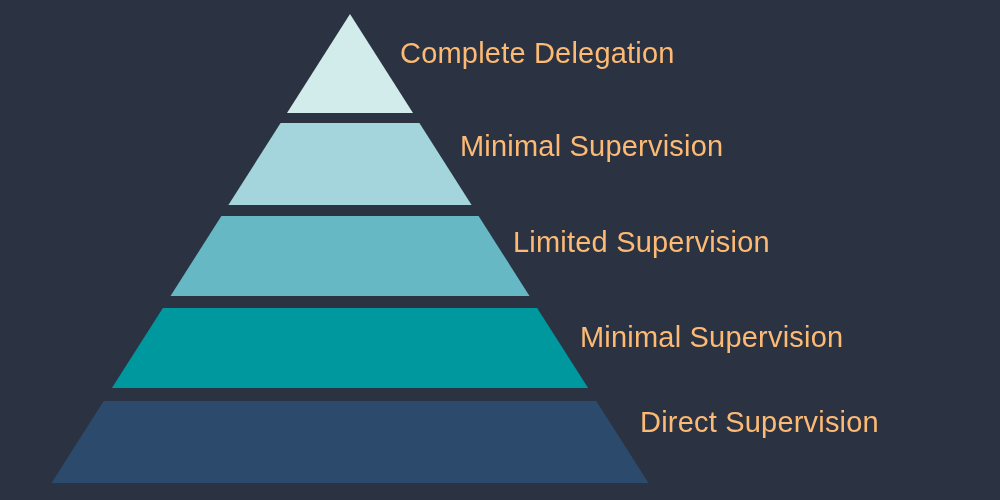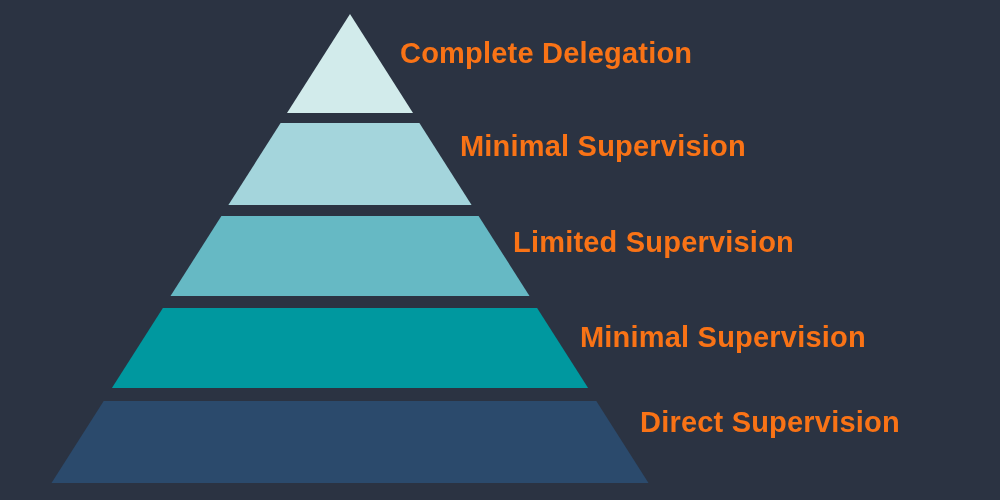--- a/index.html
+++ b/index.html
@@ -17,23 +17,23 @@
   .pyramid-svg {
     position: absolute;
     left: 0;
     top: 0;
     width: 1000px;
     height: 500px;
     display: block;
   }
   .level-label {
     position: absolute;
-    color: #f97316;
+    color: #fdba74;
     font-size: 29px;
-    font-weight: bold;
+    font-weight: normal;
     line-height: 34px;
     white-space: nowrap;
     letter-spacing: 0.2px;
   }
   .label-1 { left: 400px; top: 36px; }
   .label-2 { left: 460px; top: 129px; }
   .label-3 { left: 513px; top: 225px; }
   .label-4 { left: 580px; top: 320px; }
   .label-5 { left: 640px; top: 405px; text-align: right; }
 </style>

